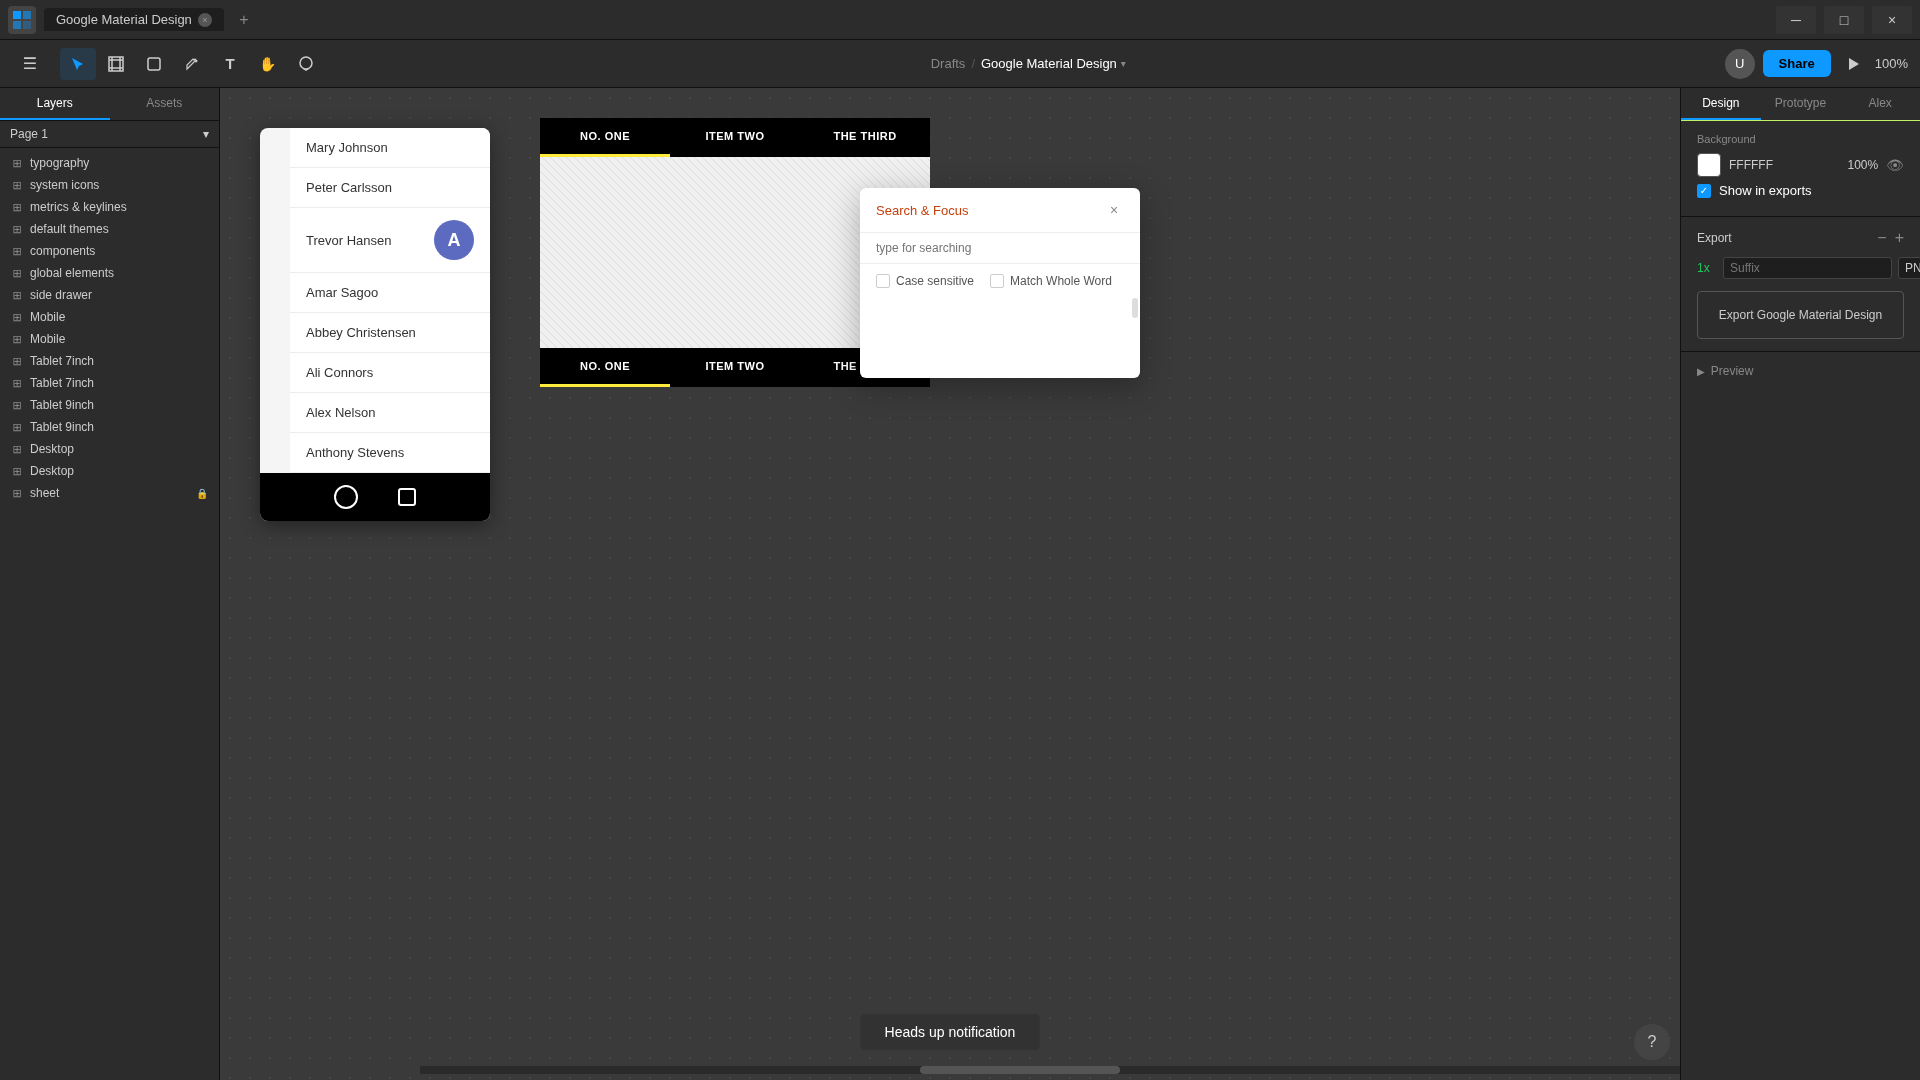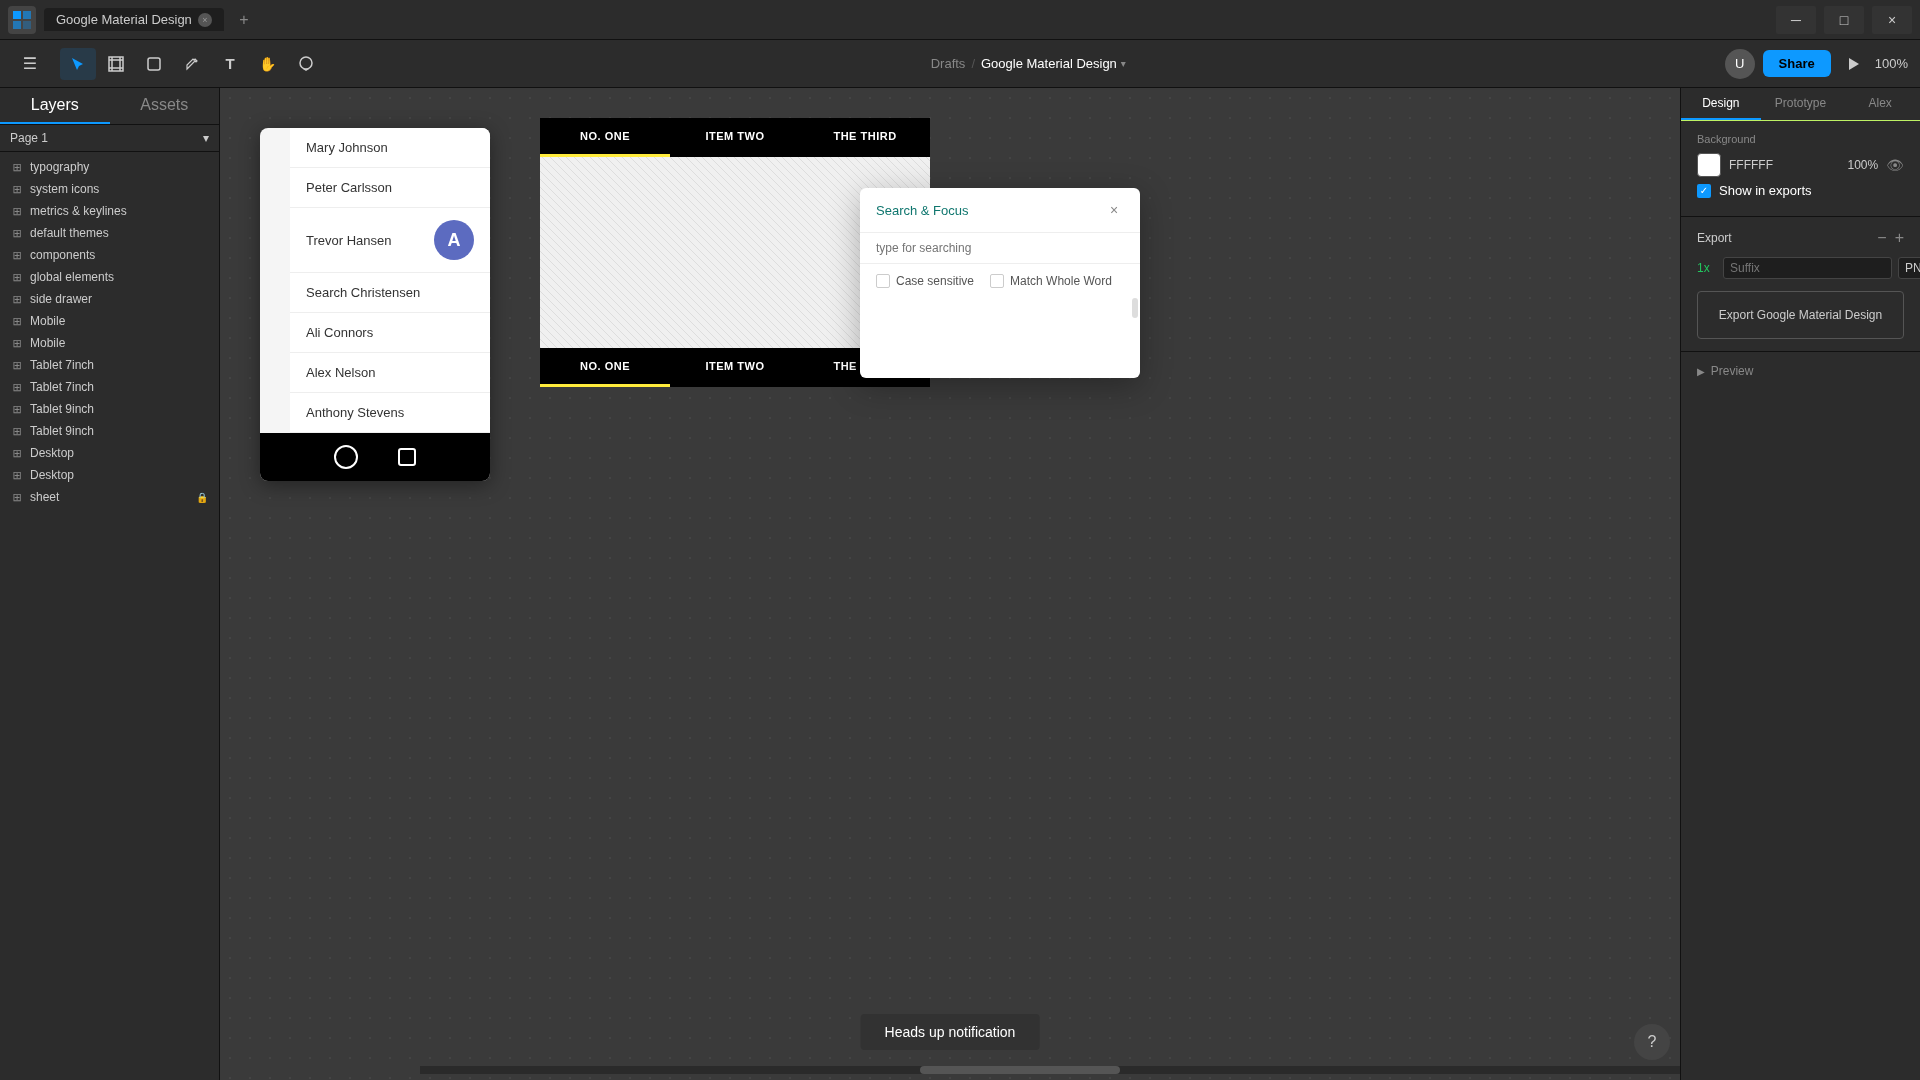--- a/index.html
+++ b/index.html
@@ -28,21 +28,21 @@
     .share-btn { background: #0d99ff; color: #000000; border: none; border-radius: 6px; padding: 6px 16px; font-size: 13px; cursor: pointer; font-weight: 700; }
     .play-btn { width: 28px; height: 28px; background: transparent; border: none; color: #ccc; cursor: pointer; display: flex; align-items: center; justify-content: center; }
     .zoom-label { color: #ccc; font-size: 13px; }
 
     
     .main { display: flex; height: calc(1080px - 88px); }
 
     
     .sidebar { width: 220px; background: #2c2c2c; border-right: 1px solid #111; display: flex; flex-direction: column; }
     .sidebar-tabs { display: flex; border-bottom: 1px solid #111; }
-    .sidebar-tab { flex: 1; padding: 8px 0; text-align: center; font-size: 16px; color: #888; cursor: pointer; }
+    .sidebar-tab { flex: 1; padding: 8px 0; text-align: center; font-size: 12px; color: #888; cursor: pointer; }
     .sidebar-tab.active { color: #fff; border-bottom: 2px solid #0d99ff; }
     .page-selector { display: flex; align-items: center; justify-content: space-between; padding: 6px 10px; border-bottom: 1px solid #111; font-size: 12px; color: #ccc; cursor: pointer; }
     .layer-list { flex: 1; overflow-y: auto; padding: 4px 0; }
     .layer-item { display: flex; align-items: center; padding: 4px 10px; gap: 6px; cursor: pointer; color: #ccc; font-size: 12px; white-space: nowrap; }
     .layer-item .icon { width: 14px; height: 14px; display: flex; align-items: center; justify-content: center; flex-shrink: 0; }
     .layer-item .lock-icon { margin-left: auto; color: #888; font-size: 10px; }
     .layer-item.group { font-weight: 500; }
 
     
     .canvas { flex: 1; background: #3a3a3a; position: relative; overflow: hidden; }
@@ -56,21 +56,21 @@
     .mobile-nav { background: #000; height: 48px; display: flex; align-items: center; justify-content: center; gap: 40px; }
     .mobile-nav-btn { width: 24px; height: 24px; border-radius: 50%; border: 2px solid #fff; display: flex; align-items: center; justify-content: center; }
     .mobile-nav-square { width: 18px; height: 18px; border: 2px solid #fff; border-radius: 3px; }
     .tab-bar { background: #000000; display: flex; }
     .tab-item { flex: 1; padding: 12px 8px; text-align: center; color: #fff; font-size: 11px; font-weight: 600; letter-spacing: 0.5px; }
     .tab-item.active { border-bottom: 3px solid #ffeb3b; }
 
     
     .search-modal { position: absolute; left: 640px; top: 100px; width: 280px; background: #fff; border-radius: 6px; box-shadow: 0 8px 32px rgba(0,0,0,0.3); z-index: 100; }
     .search-modal-header { display: flex; align-items: center; justify-content: space-between; padding: 12px 16px; border-bottom: 1px solid #eee; }
-    .search-modal-title { font-size: 13px; font-weight: 500; color: #0f766e; }
+    .search-modal-title { font-size: 13px; font-weight: 500; color: #c2410c; }
     .search-modal-close { width: 20px; height: 20px; display: flex; align-items: center; justify-content: center; cursor: pointer; color: #888; font-size: 14px; border: none; background: none; }
     .search-modal-input { width: 100%; padding: 8px 16px; border: none; border-bottom: 1px solid #eee; font-size: 12px; color: #999; outline: none; }
     .search-modal-options { display: flex; gap: 16px; padding: 10px 16px; }
     .search-option { display: flex; align-items: center; gap: 6px; font-size: 12px; color: #555; cursor: pointer; }
     .search-checkbox { width: 14px; height: 14px; border: 1px solid #ccc; border-radius: 2px; background: #fff; flex-shrink: 0; }
     .search-modal-scroll { height: 80px; position: relative; }
     .scroll-track { position: absolute; right: 2px; top: 0; width: 6px; height: 100%; }
     .scroll-thumb { width: 6px; height: 20px; background: #ddd; border-radius: 3px; }
 
     
@@ -287,21 +287,24 @@
           <span>Mary Johnson</span>
         </div>
         <div class="mobile-list-item">
           <span>Peter Carlsson</span>
         </div>
         <div class="mobile-list-item">
           <span>Trevor Hansen</span>
           <div class="mobile-avatar" style="margin-left: auto;">A</div>
         </div>
         <div class="mobile-list-item">
-          <span>Search Christensen</span>
+          <span>Amar Sagoo</span>
+        </div>
+        <div class="mobile-list-item">
+          <span>Abbey Christensen</span>
         </div>
         <div class="mobile-list-item">
           <span>Ali Connors</span>
         </div>
         <div class="mobile-list-item">
           <span>Alex Nelson</span>
         </div>
         <div class="mobile-list-item">
           <span>Anthony Stevens</span>
         </div>

